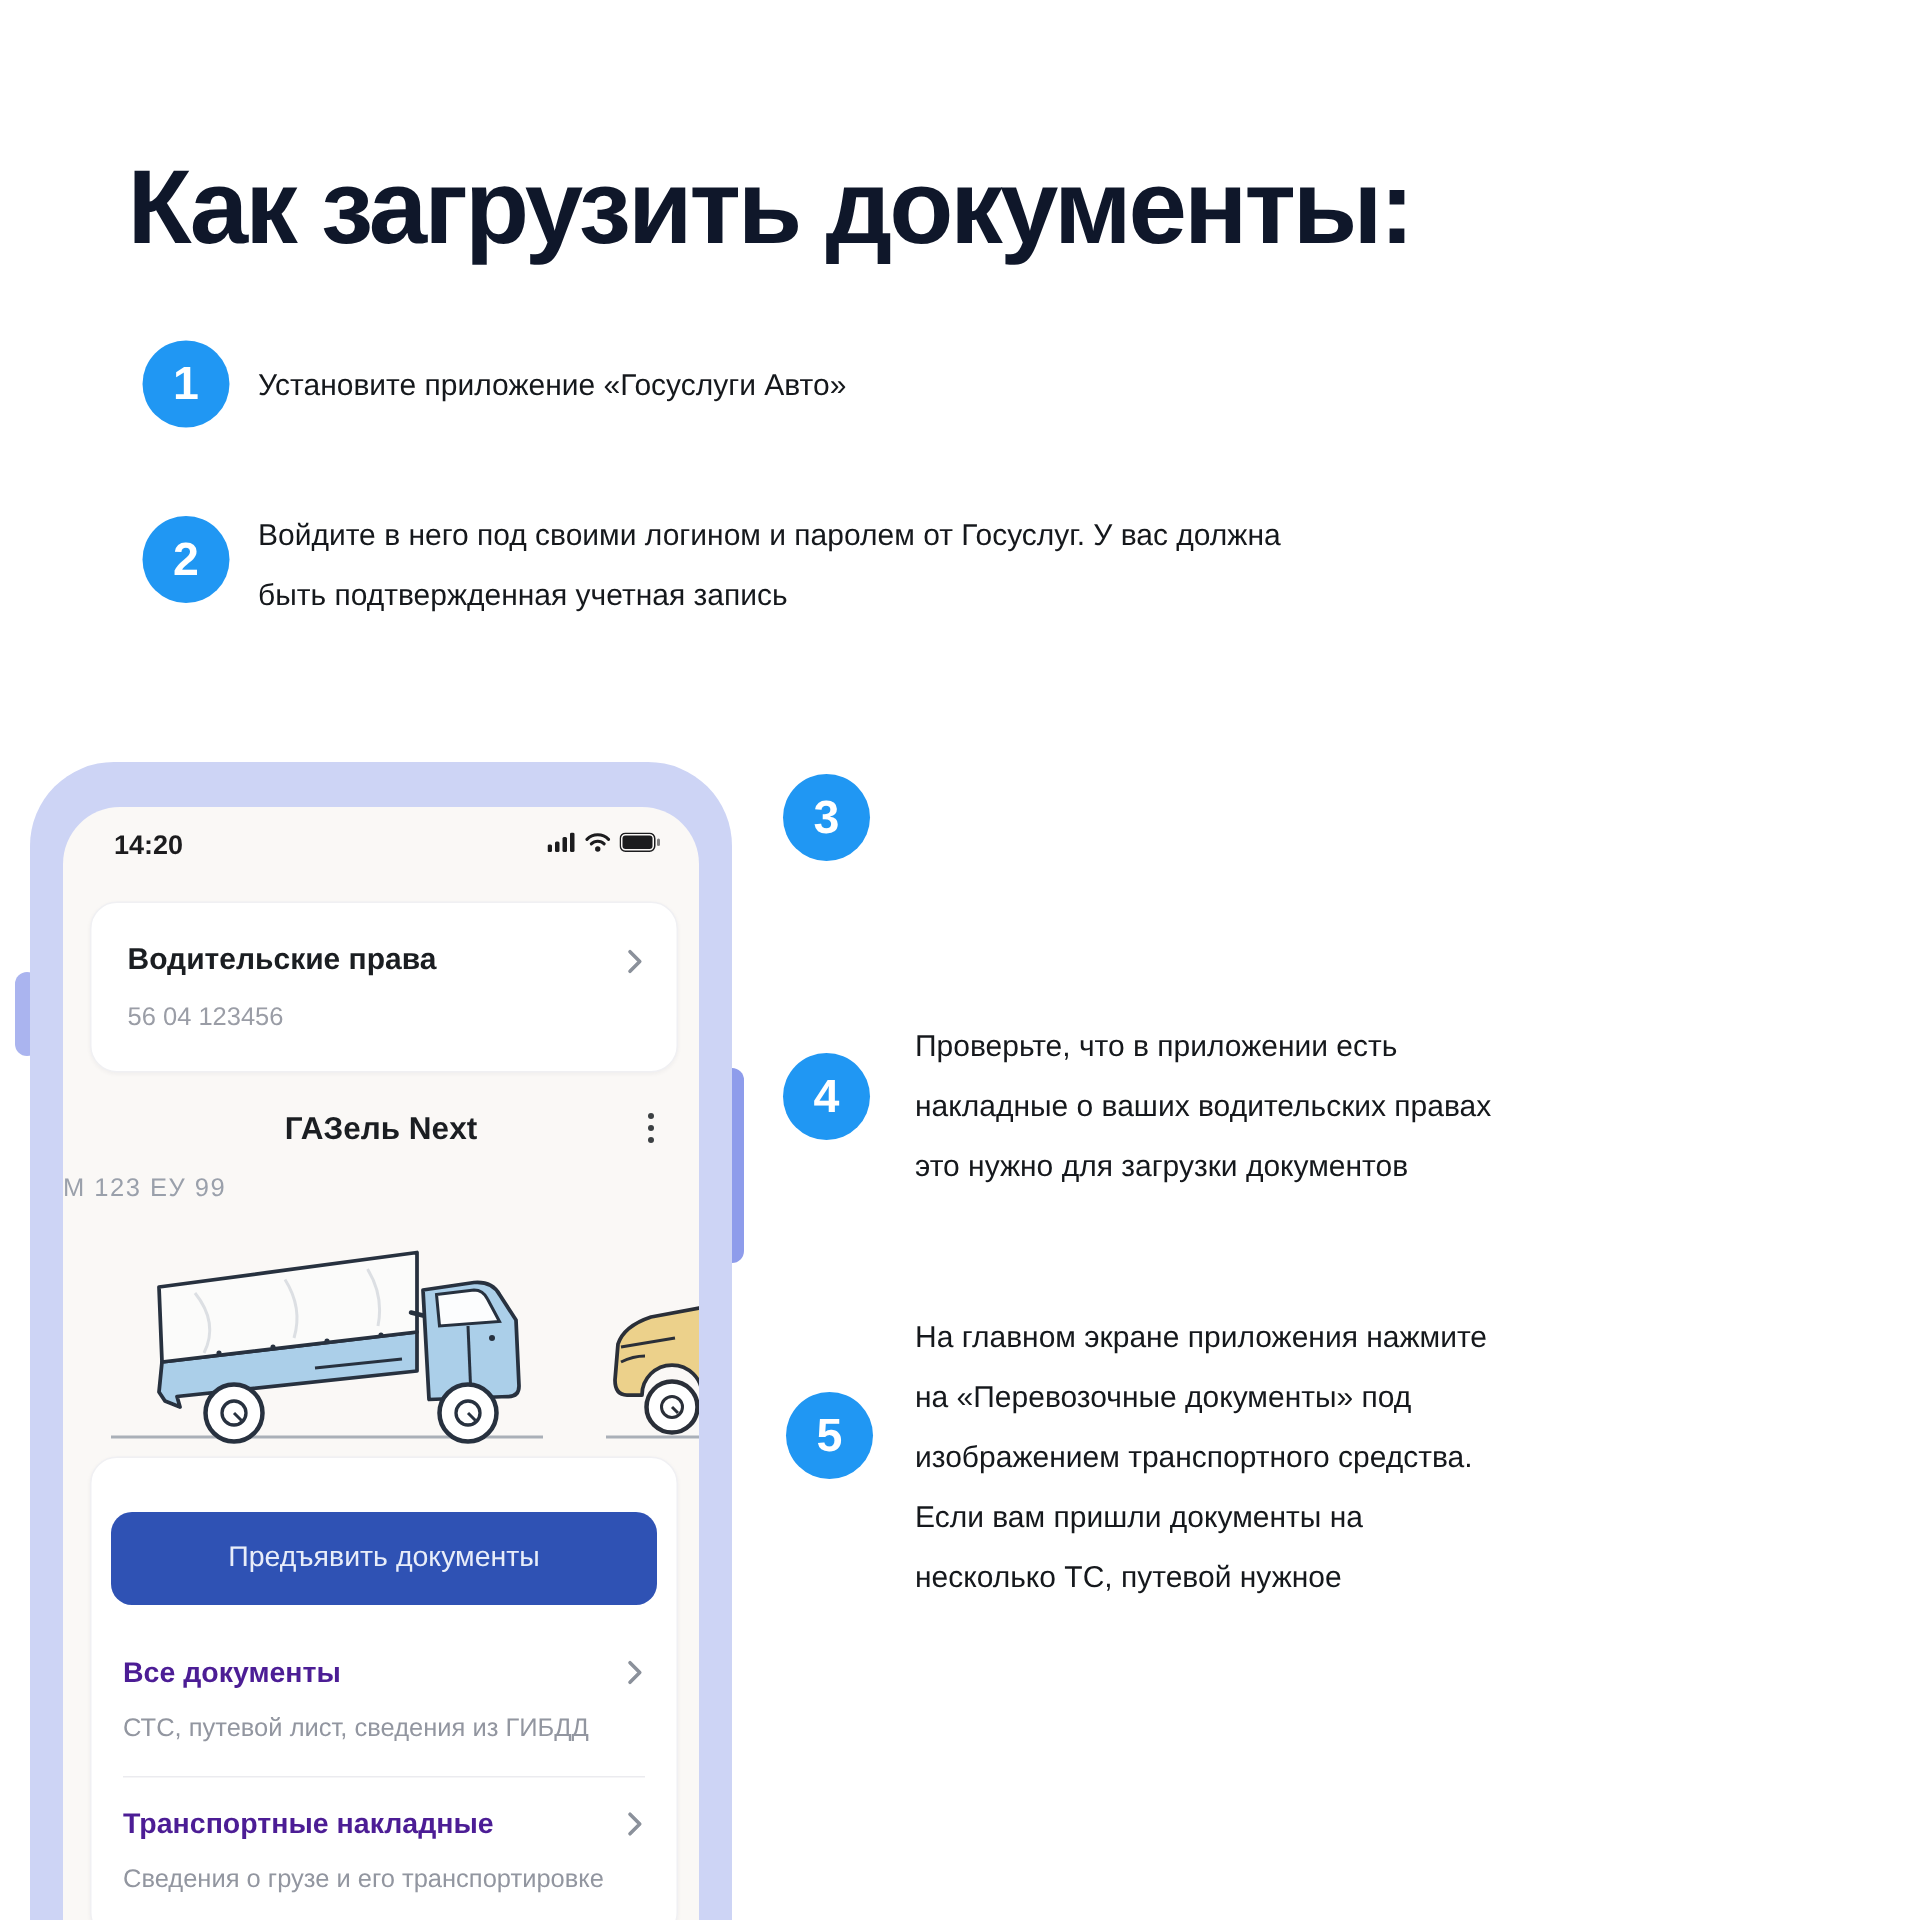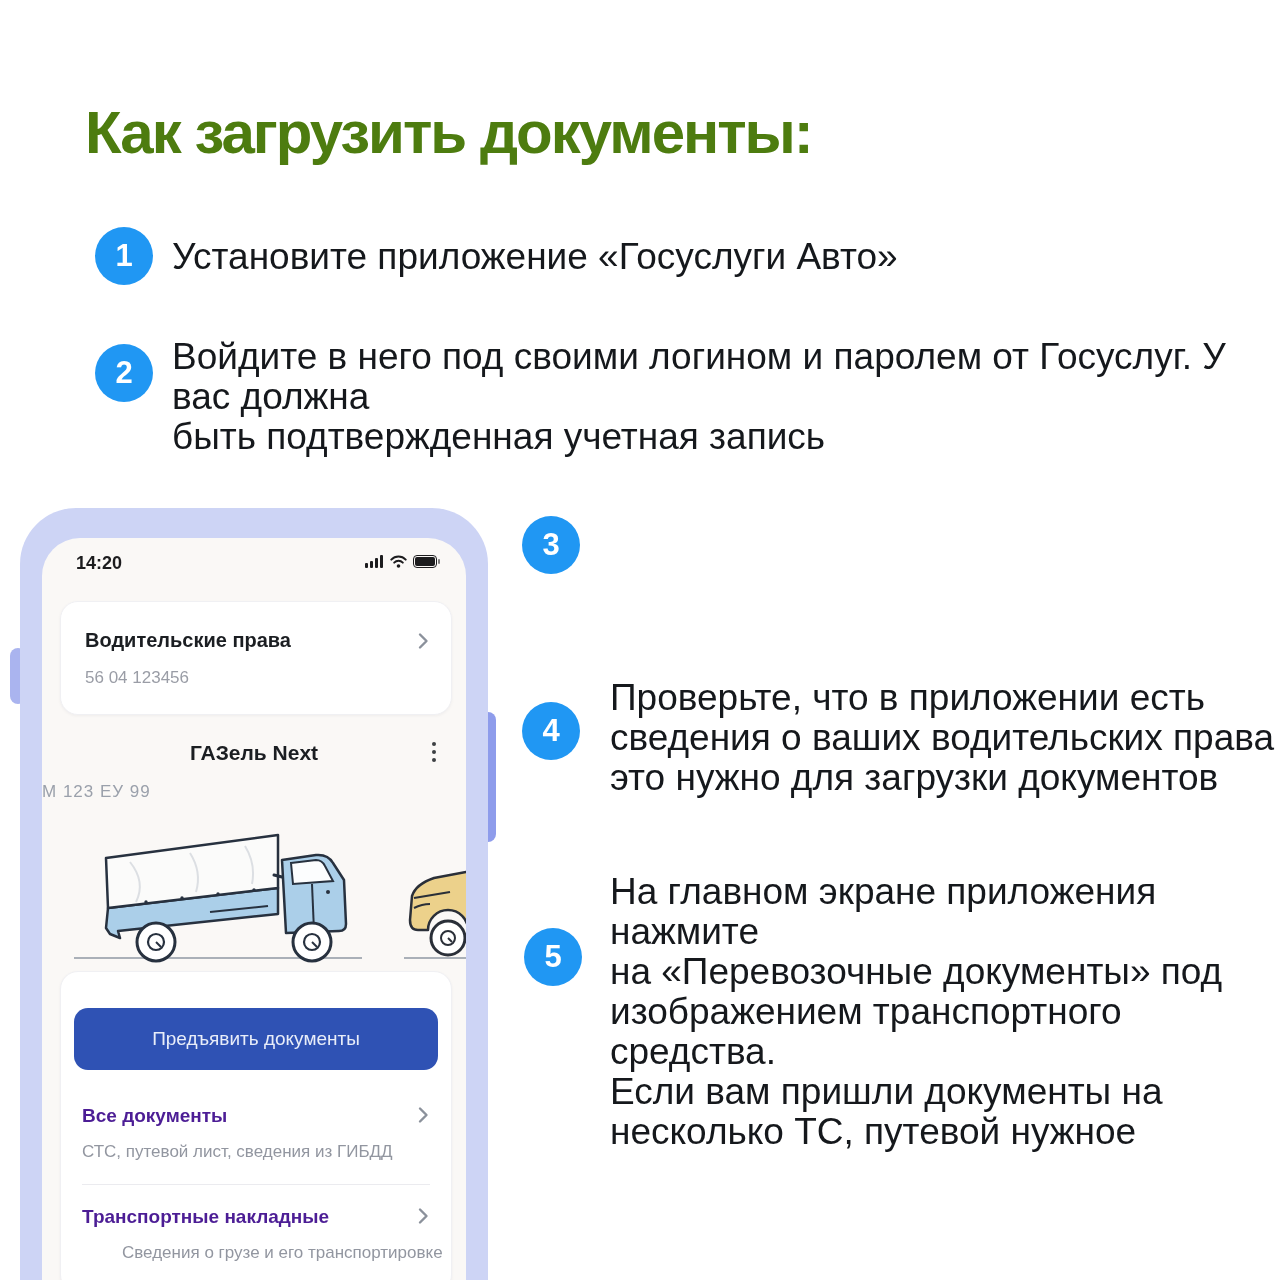--- a/index.html
+++ b/index.html
@@ -1,27 +1,27 @@
 <!DOCTYPE html>
 <html><head>
 <meta charset="utf-8">
 <style>
   html,body{margin:0;padding:0;background:#ffffff;}
   #page{position:relative;width:1280px;height:1280px;background:#ffffff;overflow:hidden;
         font-family:"Liberation Sans","DejaVu Sans",sans-serif;}
 
   
-  .page-title{position:absolute;left:85px;top:98px;font-size:60px;font-weight:800;
-              letter-spacing:-2px;color:#4d7c0f;}
+  .page-title{position:absolute;left:85px;top:98px;font-size:70px;font-weight:800;
+              letter-spacing:-2px;color:#0f172a;}
 
   
   .badge{position:absolute;width:58px;height:58px;border-radius:50%;background:#2097f3;
          color:#ffffff;font-size:31px;font-weight:700;display:flex;align-items:center;
          justify-content:center;}
-  .step-text{position:absolute;font-size:37px;line-height:40px;color:#15181c;}
+  .step-text{position:absolute;font-size:20px;line-height:40px;color:#15181c;}
   .b1{left:95px;top:227px;} .t1{left:172px;top:237px;}
   .b2{left:95px;top:344px;} .t2{left:172px;top:337px;}
   .b3{left:522px;top:516px;} .t3{left:610px;top:488px;}
   .b4{left:522px;top:702px;} .t4{left:610px;top:678px;}
   .b5{left:524px;top:928px;} .t5{left:610px;top:872px;}
 
   
   .side-nub{position:absolute;background:#a4afee;border-radius:8px;}
   .nub-left{left:10px;top:648px;width:16px;height:56px;background:#aab4ef;}
   .nub-right{left:474px;top:712px;width:22px;height:130px;background:#8e9ceb;}
@@ -53,21 +53,21 @@
   .car-svg{position:absolute;left:362px;top:296px;}
 
   .menu-card{left:18px;top:433px;width:390px;height:320px;}
   .present-btn{position:absolute;left:13px;top:36px;width:364px;height:62px;border:none;
                border-radius:14px;background:#2f52b4;color:#e8edf9;font-size:19px;
                font-family:inherit;cursor:pointer;}
   .menu-title{position:absolute;left:21px;font-size:19px;font-weight:700;color:#4c1d95;}
   .menu-sub{position:absolute;left:21px;font-size:17px;color:#9296a0;}
   .mt1{top:133px;} .ms1{top:170px;}
   .divider{position:absolute;left:21px;top:212px;width:348px;height:1px;background:#ebebef;}
-  .mt2{top:234px;} .ms2{top:271px;margin-left:40px;}
+  .mt2{top:234px;} .ms2{top:271px;}
   .chev2{position:absolute;right:22px;}
   .c1{top:134px;} .c2{top:235px;}
 </style>
 </head>
 <body>
 
 <div id="page">
 
   <div class="page-title">Как загрузить документы:</div>
 
@@ -80,21 +80,21 @@
   <div class="step-text t2">
     <div>Войдите в него под своими логином и паролем от Госуслуг. У вас должна</div>
     <div>быть подтвержденная учетная запись</div>
   </div>
 
   <div class="badge b3">3</div>
 
   <div class="badge b4">4</div>
   <div class="step-text t4">
     <div>Проверьте, что в приложении есть</div>
-    <div>сведения о ваших водительских права</div>
+    <div>накладные о ваших водительских правах</div>
     <div>это нужно для загрузки документов</div>
   </div>
 
   <div class="badge b5">5</div>
   <div class="step-text t5">
     <div>На главном экране приложения нажмите</div>
     <div>на «Перевозочные документы» под</div>
     <div>изображением транспортного средства.</div>
     <div>Если вам пришли документы на</div>
     <div>несколько ТС, путевой нужное</div>

